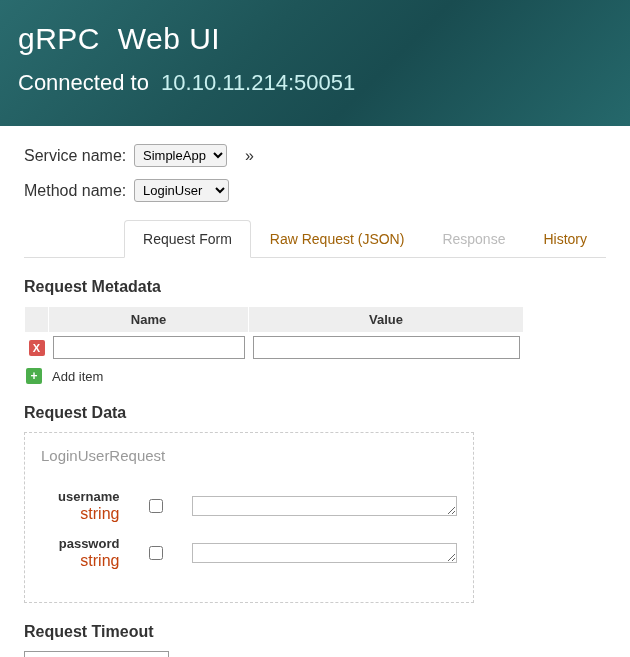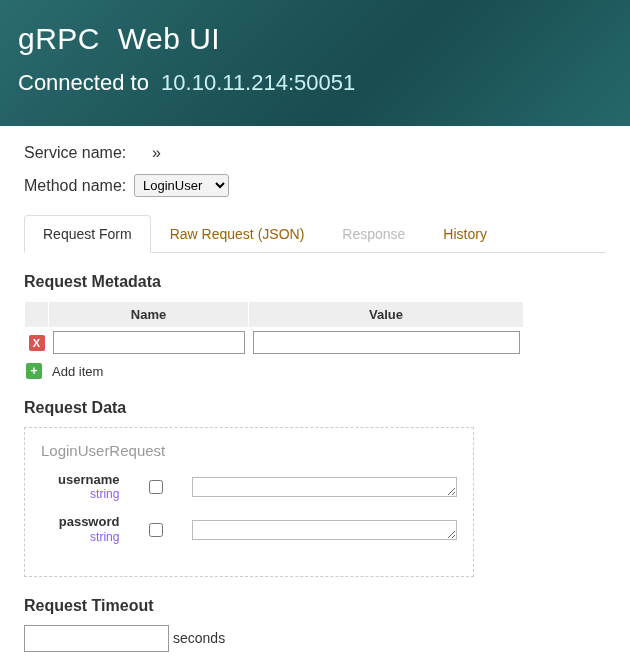--- a/index.html
+++ b/index.html
@@ -49,20 +49,21 @@
     margin-left: 18px;
     font-size: 16px;
     color:#333;
     cursor:pointer;
     user-select:none;
   }
   .tabs {
     display:flex;
     border-bottom:1px solid #ddd;
     margin-top: 18px;
+    justify-content: flex-end;
   }
   .tab {
     padding: 10px 18px;
     font-size: 14px;
     color:#a16207;
     cursor:pointer;
     border:1px solid transparent;
     border-bottom:none;
     margin-bottom:-1px;
     background:transparent;
@@ -119,25 +120,25 @@
     border-radius:2px;
     cursor:pointer;
   }
   .add-row { margin-top:6px; padding-left:2px; font-size:13px; display:flex; align-items:center; gap:10px;}
   .req-data-box {
     border:1px dashed #ccc;
     padding:14px 16px 18px 16px;
     width: 450px;
     margin-top:4px;
   }
-  .req-data-box .msg-name { color:#999; font-size:15px; margin-bottom:14px; }
+  .req-data-box .msg-name { color:#999; font-size:15px; margin-bottom:26px; }
   .field-row { display:flex; align-items:center; margin-bottom:14px; gap:26px;}
   .field-label { width:80px; text-align:right; line-height:1.1;}
   .field-label .fname { font-weight:bold; font-size:13px; display:block;}
-  .field-label .ftype { color:#8b5cf6; font-size:12px; display:block; margin-top:1px;}
+  .field-label .ftype { color:#c2410c; font-size:16px; display:block; margin-top:1px;}
   .field-row input[type=checkbox]{ width:14px; height:14px; }
   .field-row textarea {
     width:270px; height:20px; resize:both;
     border:1px solid #bbb;
     font-size:13px;
     padding:2px 4px;
   }
   .timeout-row { display:flex; align-items:center; gap:4px; }
   .timeout-row input[type=text]{
     width:145px; padding:5px 6px; border:1px solid #999; font-size:13px;
@@ -154,20 +155,23 @@
   <div class="sub">
     <span>Connected to</span>
     &nbsp;<span class="addr">10.10.11.214:50051</span>
   </div>
 </div>
 
 <div class="content">
 
   <div class="row">
     <label class="sel-label">Service name:</label>
+    <select>
+      <option>SimpleApp</option>
+    </select>
     <span class="expand-arrows">»</span>
   </div>
 
   <div class="row">
     <label class="sel-label">Method name:</label>
     <select style="min-width:95px">
       <option>LoginUser</option>
     </select>
   </div>
 

